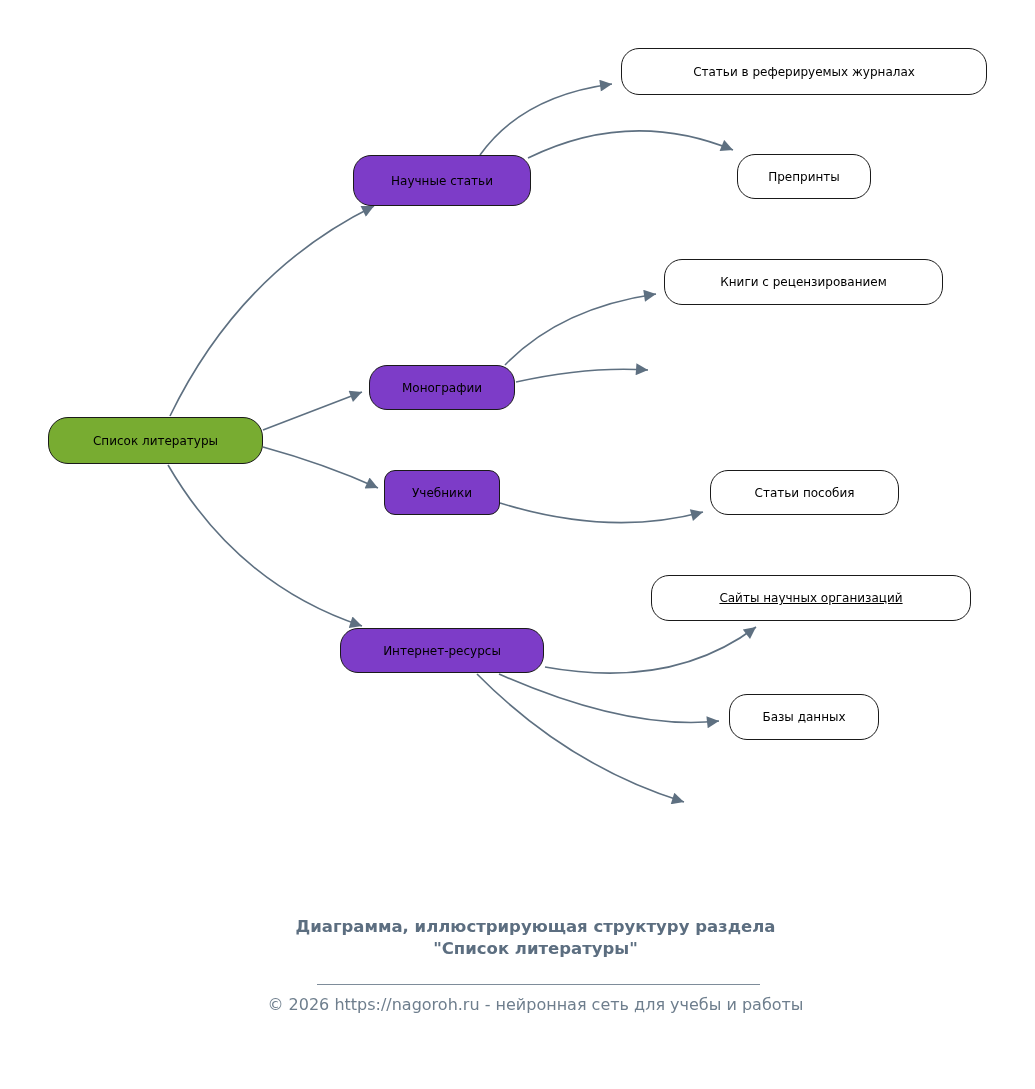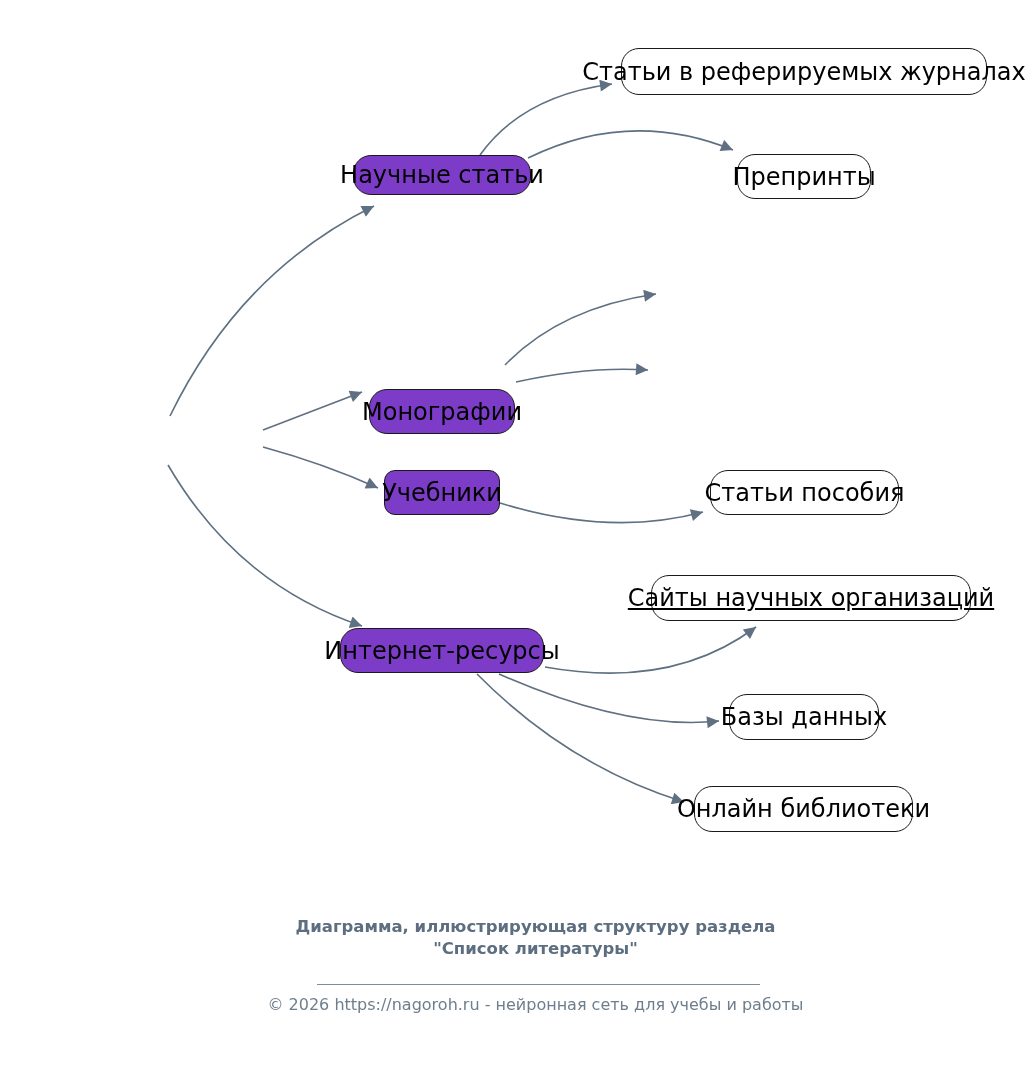--- a/index.html
+++ b/index.html
@@ -21,21 +21,21 @@
     stroke: var(--edge, #5e7081);
     stroke-width: 1.6;
   }
   .node {
     position: absolute;
     display: flex;
     align-items: center;
     justify-content: center;
     border: 1.5px solid var(--node_border, #1a1a1a);
     border-radius: 18px;
-    font-size: 24px;
+    font-size: 12px;
     color: #000000;
     white-space: nowrap;
     box-sizing: border-box;
     text-align: center;
   }
   .node-root   { background: var(--root_fill, #78ac31); border-radius: 20px; }
   .node-branch { background: var(--branch_fill, #7d3cc8); }
   .node-leaf   { background: var(--leaf_fill, #ffffff); }
   .footer-caption {
     position: absolute;
@@ -80,42 +80,43 @@
     <path class="edge" d="M 480 155 Q 522 96 612 84" marker-end="url(#arrow)"></path>
     <path class="edge" d="M 528 158 Q 630 108 733 150" marker-end="url(#arrow)"></path>
     <path class="edge" d="M 505 365 Q 560 308 656 294" marker-end="url(#arrow)"></path>
     <path class="edge" d="M 516 382 Q 588 366 648 370" marker-end="url(#arrow)"></path>
     <path class="edge" d="M 500 503 Q 610 537 703 512" marker-end="url(#arrow)"></path>
     <path class="edge" d="M 545 667 Q 672 690 756 627" marker-end="url(#arrow)"></path>
     <path class="edge" d="M 499 674 Q 628 731 719 721" marker-end="url(#arrow)"></path>
     <path class="edge" d="M 477 674 Q 568 766 684 802" marker-end="url(#arrow)"></path>
   </svg>
 
+  <div class="node node-root" style="left:48px; top:417px; width:215px; height:47px;">Список литературы</div>
 
-  <div class="node node-branch" style="left:353px; top:155px; width:178px; height:40px;">Научные статьи</div>
+  <div class="node node-branch" style="left:353px; top:155px; width:178px; height:51px;">Научные статьи</div>
 
-  <div class="node node-branch" style="left:369px; top:365px; width:146px; height:45px;margin-top:24px;">Монографии</div>
+  <div class="node node-branch" style="left:369px; top:365px; width:146px; height:45px;">Монографии</div>
 
   <div class="node node-branch" style="left:384px; top:470px; width:116px; height:45px;border-radius:11px;">Учебники</div>
 
   <div class="node node-branch" style="left:340px; top:628px; width:204px; height:45px;">Интернет-ресурсы</div>
 
   <div class="node node-leaf" style="left:621px; top:48px; width:366px; height:47px;">Статьи в реферируемых журналах</div>
 
   <div class="node node-leaf" style="left:737px; top:154px; width:134px; height:45px;">Препринты</div>
 
+  <div class="node node-leaf" style="left:664px; top:259px; width:279px; height:46px;">Книги с рецензированием</div>
 
 
   <div class="node node-leaf" style="left:710px; top:470px; width:189px; height:45px;">Статьи пособия</div>
 
   <div class="node node-leaf" style="left:651px; top:575px; width:320px; height:46px;text-decoration:underline;">Сайты научных организаций</div>
 
   <div class="node node-leaf" style="left:729px; top:680px; width:150px; height:46px;margin-top:14px;">Базы данных</div>
 
-  <div class="node node-leaf" style="left:694px; top:786px; width:219px; height:46px;">Онлайн библиотеки</div>
 
   <div class="footer-caption">
     <div>Диаграмма, иллюстрирующая структуру раздела</div>
     <div>"Список литературы"</div>
   </div>
 
   <div class="footer-separator"></div>
 
   <div class="footer-copyright">© 2026 https://nagoroh.ru - нейронная сеть для учебы и работы</div>
 

